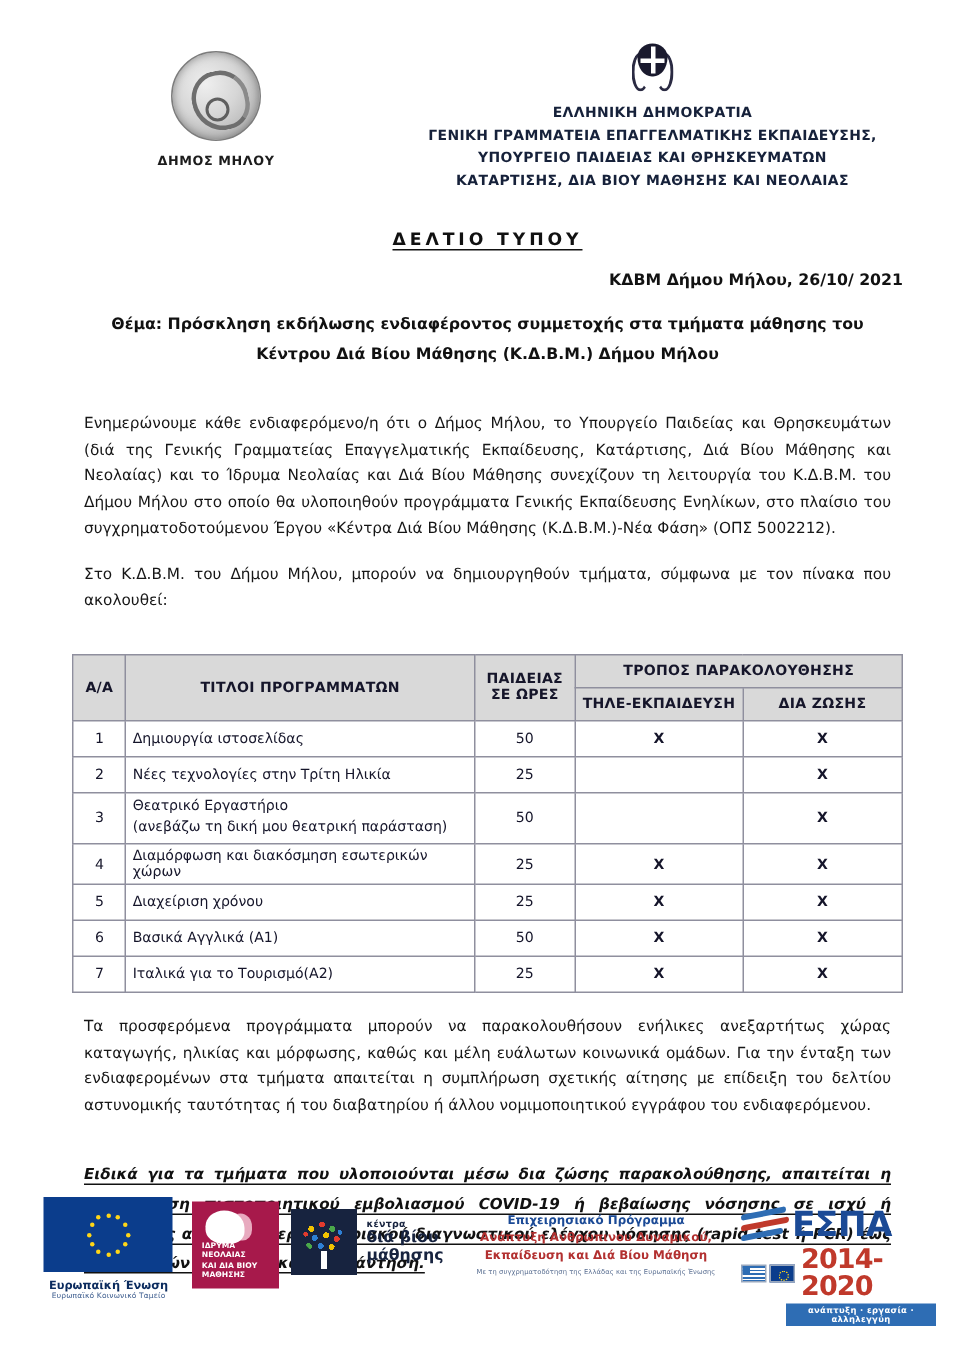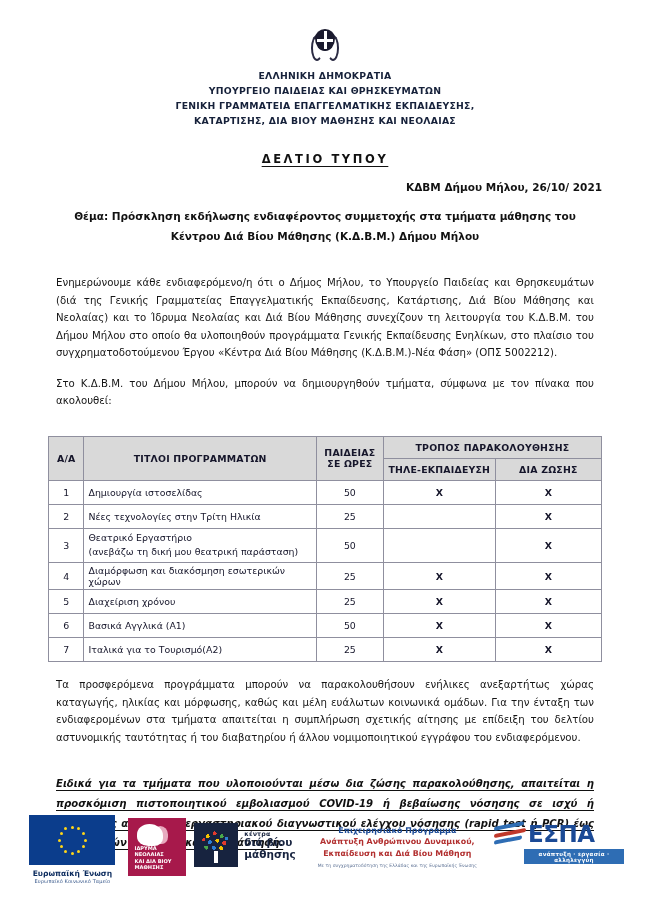--- a/index.html
+++ b/index.html
@@ -418,33 +418,37 @@
     margin-left: 30px;
   }
 </style>
 </head>
 <body>
 
 <div class="page">
 
   <div class="header">
 
+    <div class="header-left">
+      <div class="seal-milos"></div>
+      <div class="seal-caption">ΔΗΜΟΣ ΜΗΛΟΥ</div>
+    </div>
 
     <div class="header-right">
       <div class="coat-of-arms">
         <span class="wreath-l"></span>
         <span class="wreath-r"></span>
         <span class="shield"></span>
         <span class="cross-v"></span>
         <span class="cross-h"></span>
       </div>
       <div class="ministry-lines">
         <div>ΕΛΛΗΝΙΚΗ  ΔΗΜΟΚΡΑΤΙΑ</div>
+        <div>ΓΕΝΙΚΗ ΓΡΑΜΜΑΤΕΙΑ ΕΠΑΓΓΕΛΜΑΤΙΚΗΣ ΕΚΠΑΙΔΕΥΣΗΣ,</div>
         <div>ΥΠΟΥΡΓΕΙΟ ΠΑΙΔΕΙΑΣ ΚΑΙ ΘΡΗΣΚΕΥΜΑΤΩΝ</div>
-        <div>ΓΕΝΙΚΗ ΓΡΑΜΜΑΤΕΙΑ ΕΠΑΓΓΕΛΜΑΤΙΚΗΣ ΕΚΠΑΙΔΕΥΣΗΣ,</div>
         <div>ΚΑΤΑΡΤΙΣΗΣ, ΔΙΑ ΒΙΟΥ ΜΑΘΗΣΗΣ ΚΑΙ ΝΕΟΛΑΙΑΣ</div>
       </div>
     </div>
   </div>
 
   <div class="doc-title">ΔΕΛΤΙΟ ΤΥΠΟΥ</div>
   <div class="date-line">ΚΔΒΜ Δήμου Μήλου, 26/10/ 2021</div>
   <div class="subject">Θέμα: Πρόσκληση εκδήλωσης ενδιαφέροντος συμμετοχής στα τμήματα μάθησης του Κέντρου Διά Βίου Μάθησης (Κ.Δ.Β.Μ.) Δήμου Μήλου</div>
 
   <div class="body-block">
@@ -601,17 +605,24 @@
 
     <div class="logo-espa">
       <div class="espa-top">
         <span class="espa-swoosh">
           <i></i>
             <i></i>
             <i></i>
         </span>
         <span class="espa-word">ΕΣΠΑ</span>
       </div>
+      <div class="espa-bottom">
+        <span class="espa-flags">
+          <span class="mini-flag-gr"></span>
+          <span class="mini-flag-eu"></span>
+        </span>
+        <span class="espa-years">2014-2020</span>
+      </div>
       <div class="espa-tag">ανάπτυξη · εργασία · αλληλεγγύη</div>
     </div>
 
   </div>
 </div>
 
 </body></html>

